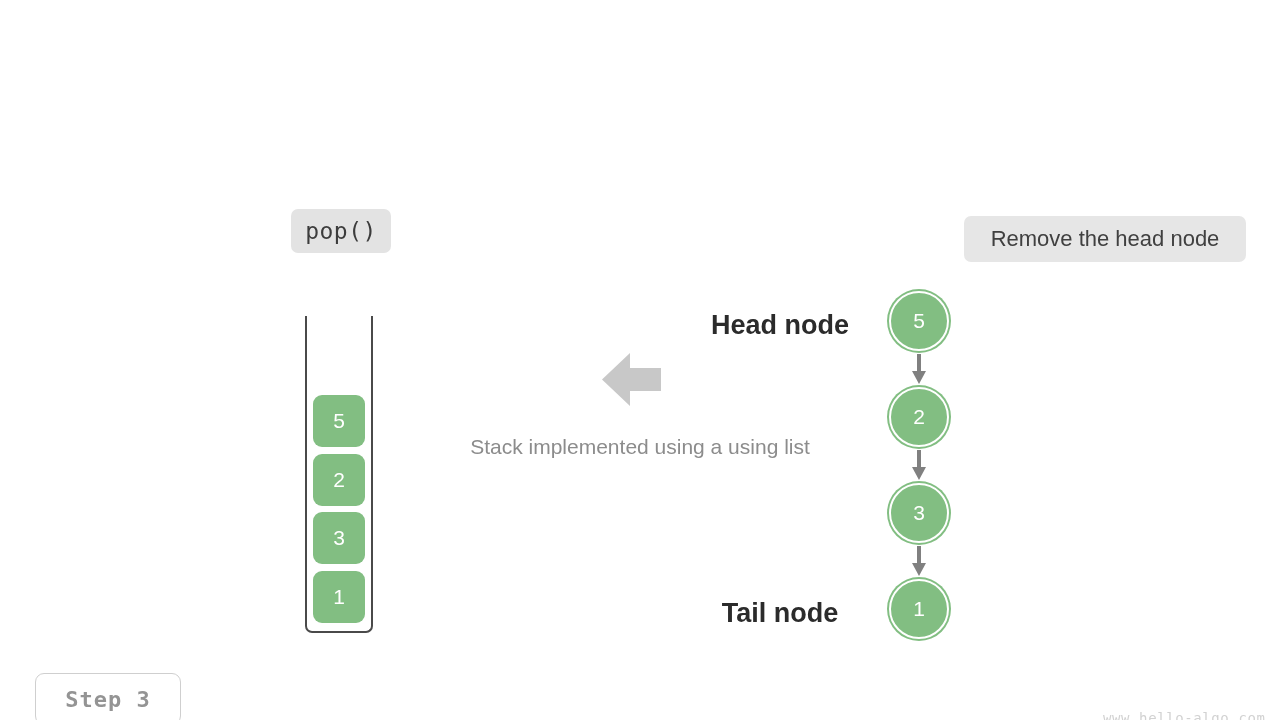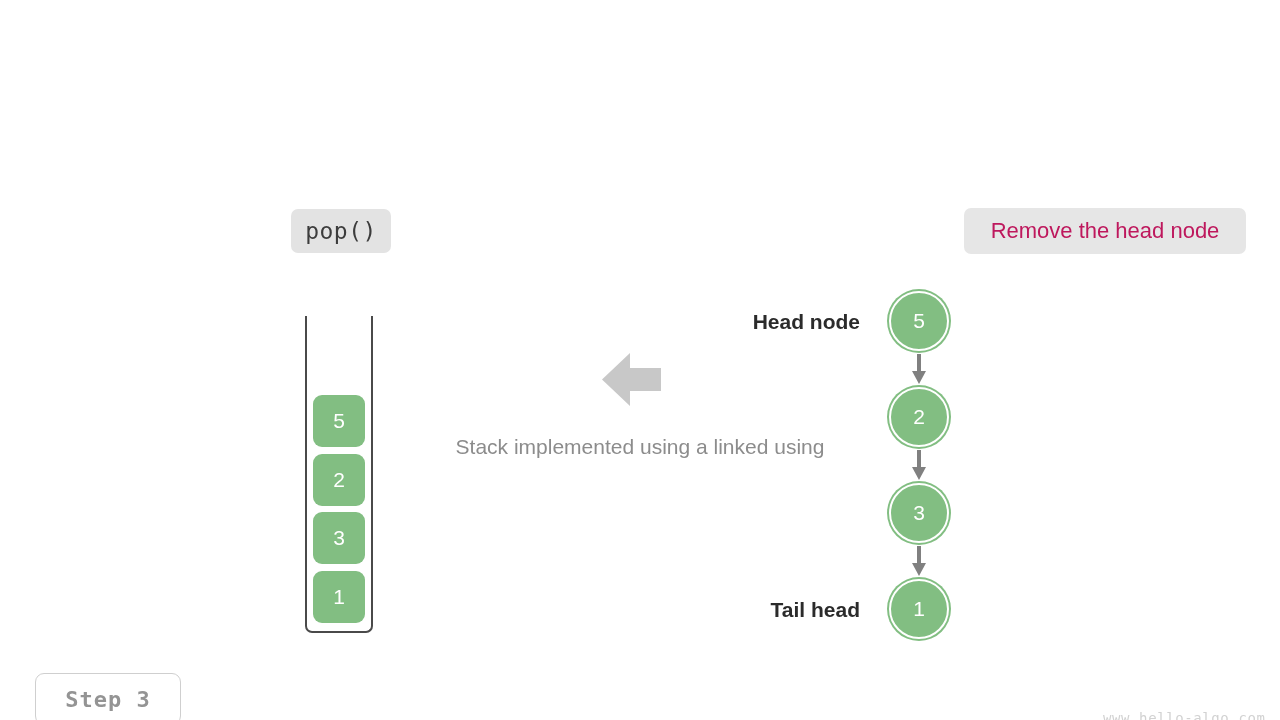--- a/index.html
+++ b/index.html
@@ -32,27 +32,27 @@
     height: 44px;
     background: #e3e3e3;
     border-radius: 7px;
     font-family: "DejaVu Sans Mono", monospace;
     font-size: 23px;
     color: #3c3c3c;
     letter-spacing: 0.5px;
   }
   .badge-desc {
     left: 964px;
-    top: 176px;
+    top: 184px;
     width: 282px;
     height: 46px;
     background: #e6e6e6;
     border-radius: 7px;
     font-size: 22px;
-    color: #be185d;
+    color: #404040;
   }
   .badge-step {
     left: 35px;
     top: 641px;
     width: 146px;
     height: 52px;
     background: #ffffff;
     border: 1px solid #cfcfcf;
     border-radius: 9px;
     font-family: "DejaVu Sans Mono", monospace;
@@ -150,39 +150,39 @@
     box-shadow: 0 0 0 2px #82be82;
     display: flex;
     align-items: center;
     justify-content: center;
     color: #ffffff;
     font-size: 21px;
     box-sizing: border-box;
   }
   .node-label {
     position: absolute;
-    font-size: 21px;
+    font-size: 27px;
     font-weight: bold;
     color: #2b2b2b;
     white-space: nowrap;
-    text-align: right;
+    text-align: center;
   }
 </style>
 </head>
 <body>
 
 <div id="canvas">
 
   <div class="badge badge-op">pop()</div>
 
   <div class="badge badge-desc">Remove the head node</div>
 
   <div class="badge badge-step">Step 3</div>
 
-  <div class="caption">Stack implemented using a linked using</div>
+  <div class="caption">Stack implemented using a using list</div>
 
   <div class="stack-box"></div>
 
   <div class="stack-cells">
     <div class="stack-cell" style="top:0px;">5</div>
     <div class="stack-cell" style="top:59px;">2</div>
     <div class="stack-cell" style="top:117px;">3</div>
     <div class="stack-cell" style="top:176px;">1</div>
   </div>
 
@@ -201,17 +201,17 @@
     <line x1="919" y1="514" x2="919" y2="532" stroke="#808080" stroke-width="4"></line>
     <polygon points="912,531 926,531 919,544" fill="#808080"></polygon>
   </svg>
 
   <div class="node" style="left:889px; top:259px;">5</div>
   <div class="node" style="left:889px; top:355px;">2</div>
   <div class="node" style="left:889px; top:451px;">3</div>
   <div class="node" style="left:889px; top:547px;">1</div>
 
   <div class="node-label" style="left:700px; top:278px; width:160px;">Head node</div>
-  <div class="node-label" style="left:700px; top:566px; width:160px;">Tail head</div>
+  <div class="node-label" style="left:700px; top:566px; width:160px;">Tail node</div>
 
   <div class="watermark">www.hello-algo.com</div>
 
 </div>
 
 </body></html>

